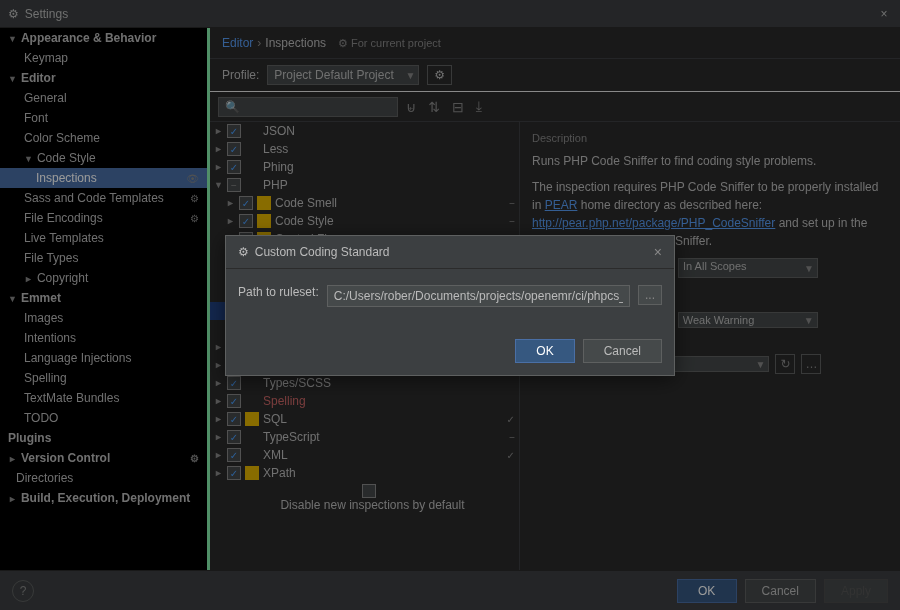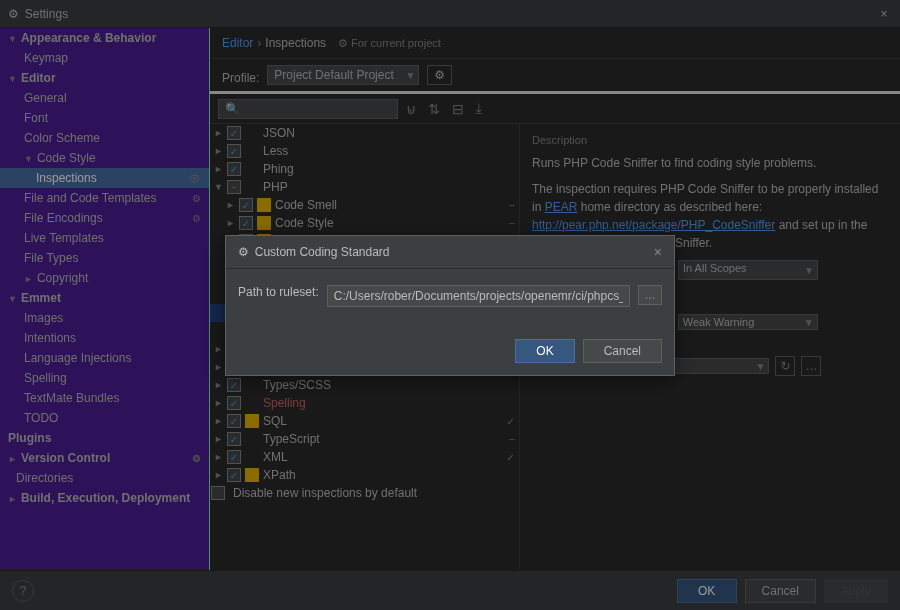--- a/index.html
+++ b/index.html
@@ -33,22 +33,22 @@
 
     
     .main-container {
       display: flex;
       height: calc(610px - 28px - 40px);
     }
 
     
     .sidebar {
       width: 210px;
-      background: #4c1d95;
-      border-right: 1px solid #86efac;
+      background: #000000;
+      border-right: 3px solid #86efac;
       overflow-y: auto;
       flex-shrink: 0;
     }
     .sidebar-item {
       padding: 3px 8px 3px 16px;
       cursor: pointer;
       display: flex;
       align-items: center;
       justify-content: space-between;
       color: #bbbbbb;
@@ -98,23 +98,23 @@
       color: #888;
       font-size: 11px;
       margin-left: 8px;
     }
     .breadcrumb .project-tag::before { content: '⚙ '; }
 
     
     .profile-bar {
       padding: 6px 12px;
       display: flex;
-      align-items: flex-end;
+      align-items: center;
       gap: 8px;
-      border-bottom: 3px solid #e5e5e5;
+      border-bottom: 1px solid #e5e5e5;
     }
     .profile-bar label { font-size: 12px; color: #bbbbbb; }
     .select-wrapper {
       position: relative;
       display: inline-flex;
       align-items: center;
     }
     .select-wrapper select {
       background: #45494a;
       border: 1px solid #5e6060;
@@ -453,21 +453,21 @@
       <span>Color Scheme</span>
     </div>
     <div class="sidebar-item sidebar-indent-1">
       <span><span class="arrow">▼</span><span>Code Style</span></span>
     </div>
     <div class="sidebar-item sidebar-indent-2 selected">
       <span>Inspections</span>
       <span class="icon-right">👁</span>
     </div>
     <div class="sidebar-item sidebar-indent-1">
-      <span>File and Code Templates</span>
+      <span>Sass and Code Templates</span>
       <span class="icon-right">⚙</span>
     </div>
     <div class="sidebar-item sidebar-indent-1">
       <span>File Encodings</span>
       <span class="icon-right">⚙</span>
     </div>
     <div class="sidebar-item sidebar-indent-1">
       <span>Live Templates</span>
     </div>
     <div class="sidebar-item sidebar-indent-1">
@@ -690,21 +690,21 @@
           <span style="margin-left:auto;font-size:10px;color:#888;">✓</span>
         </div>
 
         <div class="tree-item">
           <span class="arrow">►</span>
           <span class="check checked"></span>
           <span class="severity sev-yellow"></span>
           <span class="label">XPath</span>
         </div>
 
-        <div class="tree-item" style="padding-left:1px;">
+        <div class="tree-item" style="padding-left:16px;flex-direction:column;">
           <span class="check" style="width:14px;height:14px;"></span>
           <span class="label" style="margin-left:4px;">Disable new inspections by default</span>
         </div>
       </div>
 
       <div class="desc-pane">
         <div class="desc-title">Description</div>
         <p>Runs PHP Code Sniffer to find coding style problems.</p>
         <p>
           <span>The inspection requires PHP Code Sniffer to be properly installed in</span>

